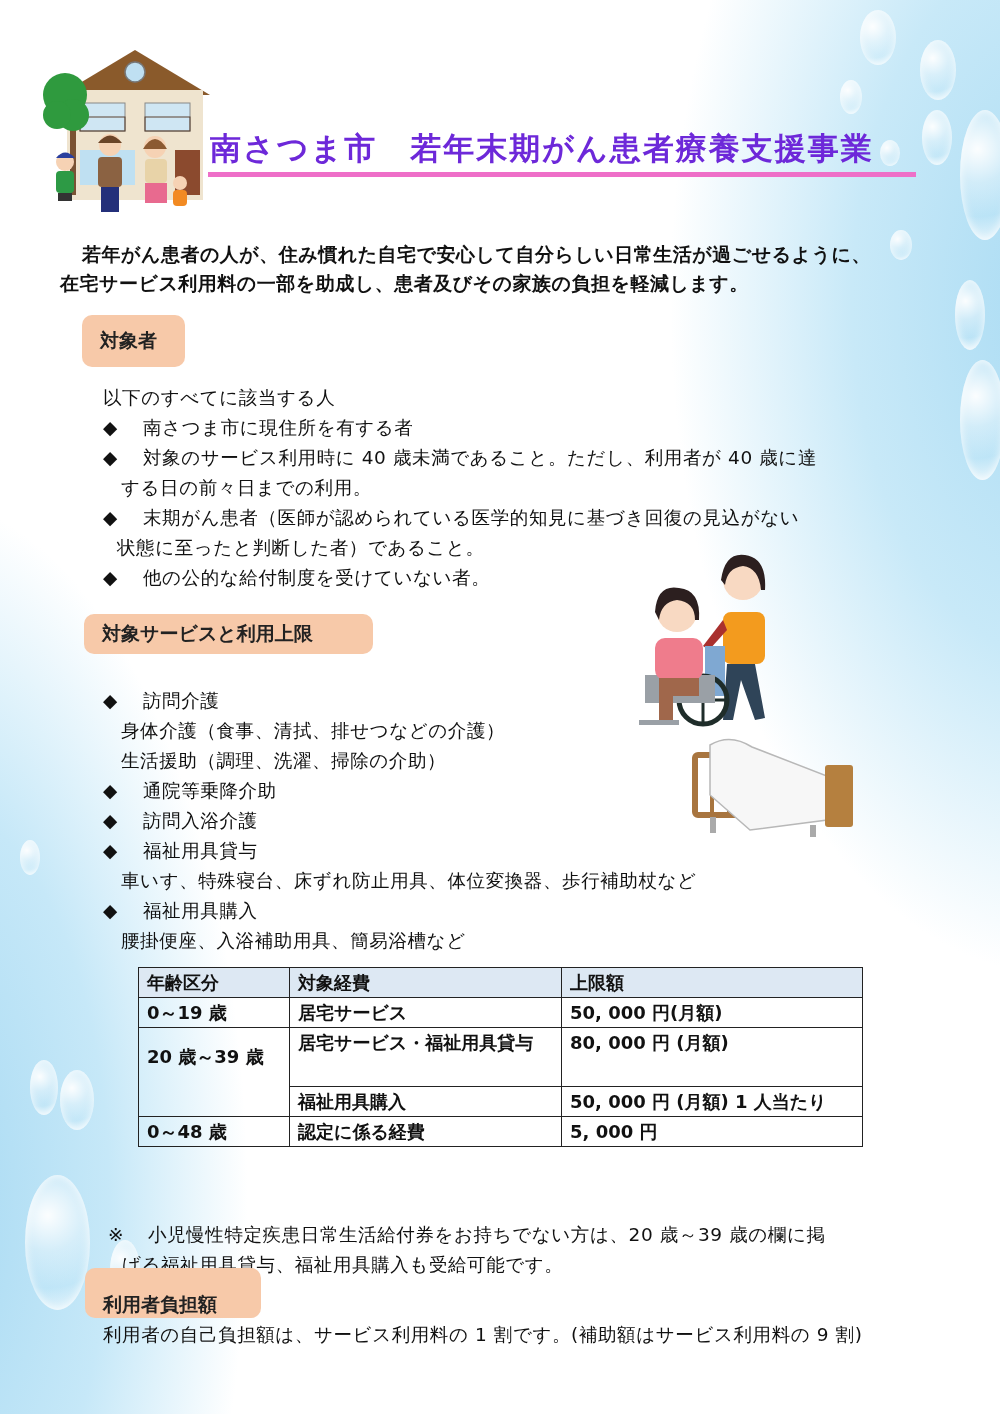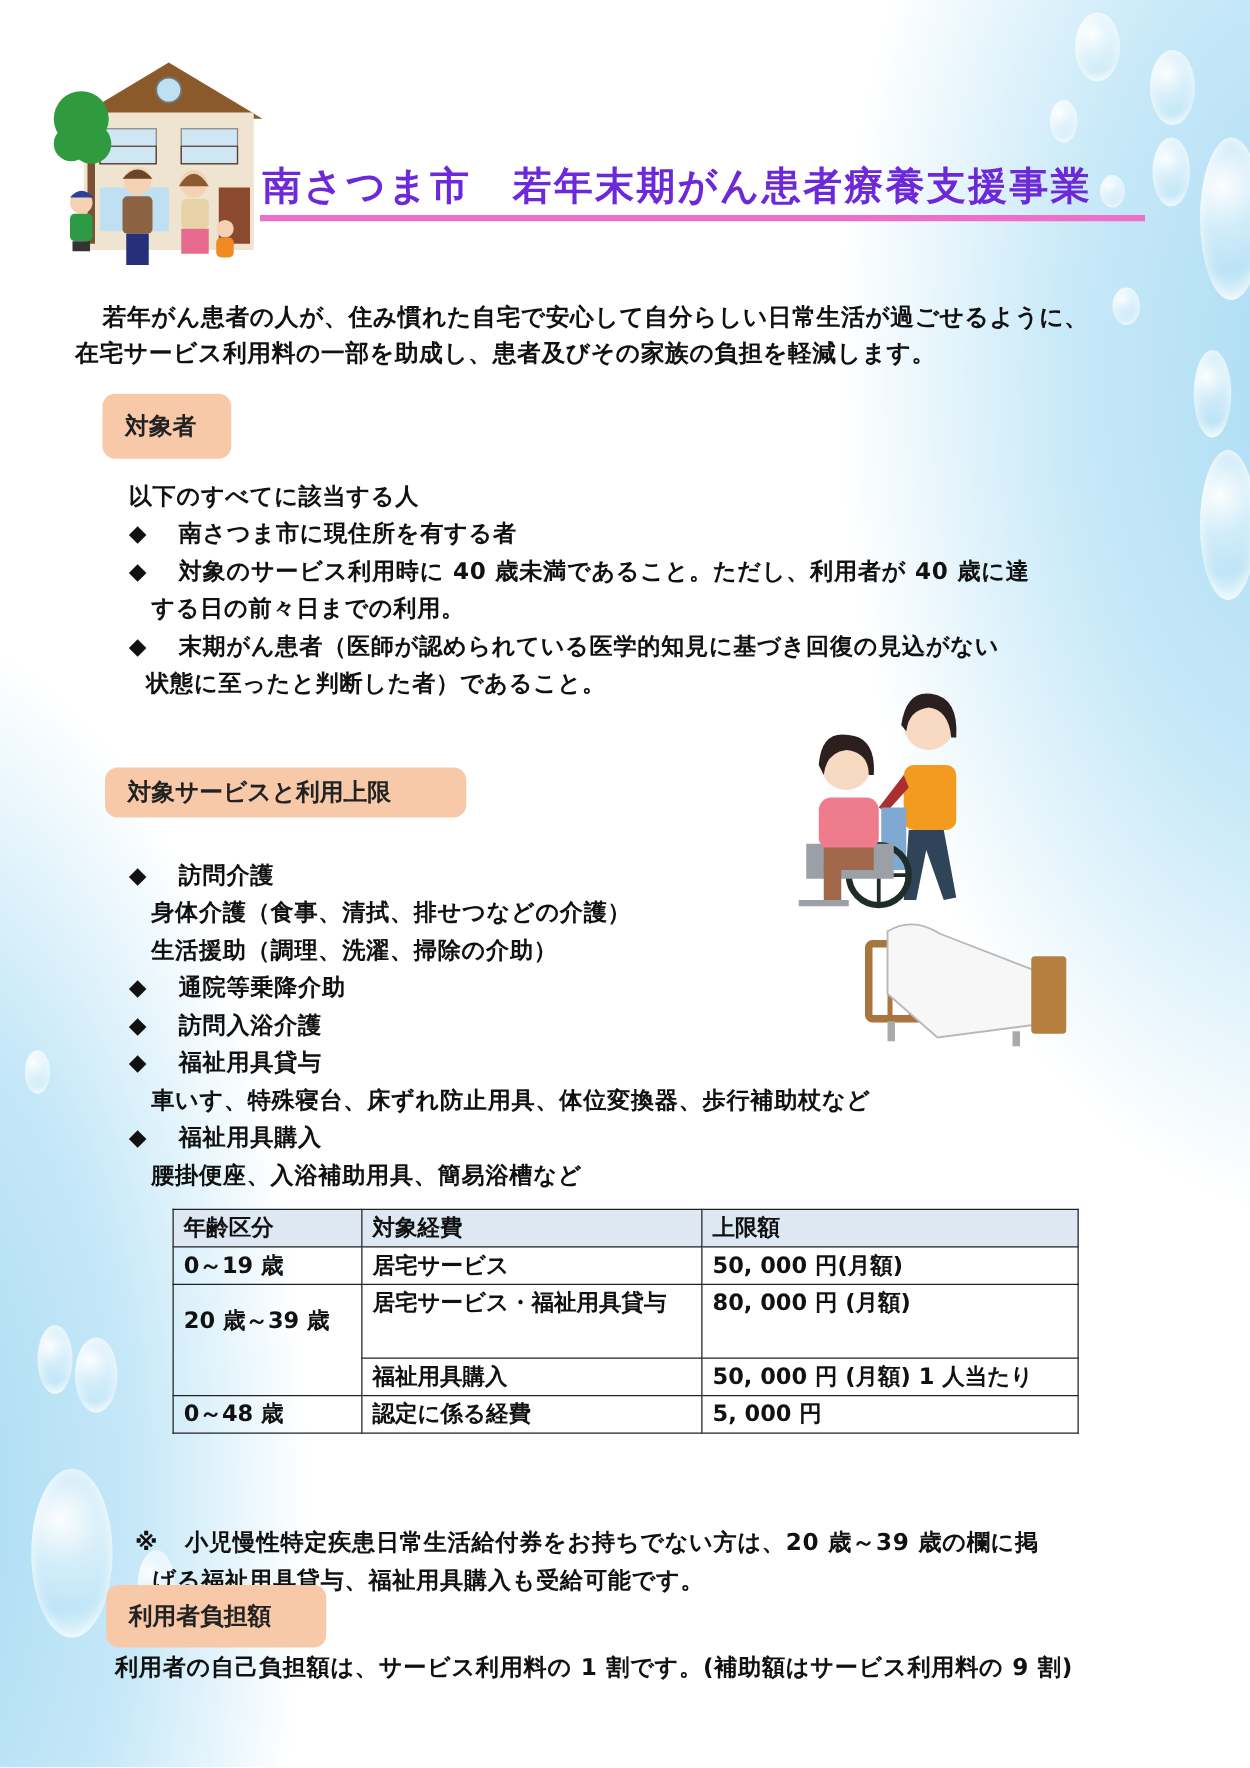--- a/index.html
+++ b/index.html
@@ -49,21 +49,21 @@
   .intro p { margin: 0; }
   .intro .l1 { padding-left: 22px; }
 
   .tag {
     position: absolute; background: #f7c9a9; border-radius: 10px;
     font-size: 19px; font-weight: bold; color: #222;
     display: flex; align-items: center; padding-left: 18px; box-sizing: border-box;
   }
 
   .body-text {
-    position: absolute; font-size: 18.5px; font-weight: bold; line-height: 30px; letter-spacing: 0.6px;
+    position: absolute; font-size: 18.5px; font-weight: normal; line-height: 30px; letter-spacing: 0.6px;
     white-space: nowrap;
   }
   .body-text .ln { display: block; height: 30px; }
   .diamond { display: inline-block; width: 40px; }
 
   .table {
     position: absolute; left: 138px; top: 967px; width: 725px;
     border-collapse: collapse; font-size: 18px; font-weight: bold;
   }
   .table td, .table th {
@@ -144,20 +144,21 @@
   <span>対象者</span>
 </div>
 
 <div class="body-text" style="left:103px;top:383px;">
   <span class="ln">以下のすべてに該当する人</span>
   <span class="ln"><span class="diamond">◆</span><span>南さつま市に現住所を有する者</span></span>
   <span class="ln"><span class="diamond">◆</span><span>対象のサービス利用時に 40 歳未満であること。ただし、利用者が 40 歳に達</span></span>
   <span class="ln" style="padding-left:18px;">する日の前々日までの利用。</span>
   <span class="ln"><span class="diamond">◆</span><span>末期がん患者（医師が認められている医学的知見に基づき回復の見込がない</span></span>
   <span class="ln" style="padding-left:14px;">状態に至ったと判断した者）であること。</span>
+  <span class="ln"><span class="diamond">◆</span><span>他の公的な給付制度を受けていない者。</span></span>
 </div>
 
 <div class="tag" style="left:84px;top:614px;width:289px;height:40px;">
   <span>対象サービスと利用上限</span>
 </div>
 
 <div class="body-text" style="left:103px;top:686px;">
   <span class="ln"><span class="diamond">◆</span><span>訪問介護</span></span>
   <span class="ln" style="padding-left:18px;">身体介護（食事、清拭、排せつなどの介護）</span>
   <span class="ln" style="padding-left:18px;">生活援助（調理、洗濯、掃除の介助）</span>
@@ -228,19 +229,19 @@
     <td>5, 000 円</td>
   </tr>
 </tbody>
   </table>
 
 <div class="body-text" style="left:108px;top:1180px;margin-top:40px;">
   <span class="ln"><span style="display:inline-block;width:40px;">※</span><span>小児慢性特定疾患日常生活給付券をお持ちでない方は、20 歳～39 歳の欄に掲</span></span>
   <span class="ln" style="padding-left:14px;">げる福祉用具貸与、福祉用具購入も受給可能です。</span>
 </div>
 
-<div class="tag" style="left:85px;top:1268px;width:176px;height:50px;">
+<div class="tag" style="left:85px;top:1268px;width:176px;height:50px;align-items:flex-end;">
   <span>利用者負担額</span>
 </div>
 
-<div class="body-text" style="left:92px;top:1320px;">
+<div class="body-text" style="left:103px;top:1320px;">
   <span class="ln">利用者の自己負担額は、サービス利用料の 1 割です。(補助額はサービス利用料の 9 割)</span>
 </div>
 
 </body></html>

